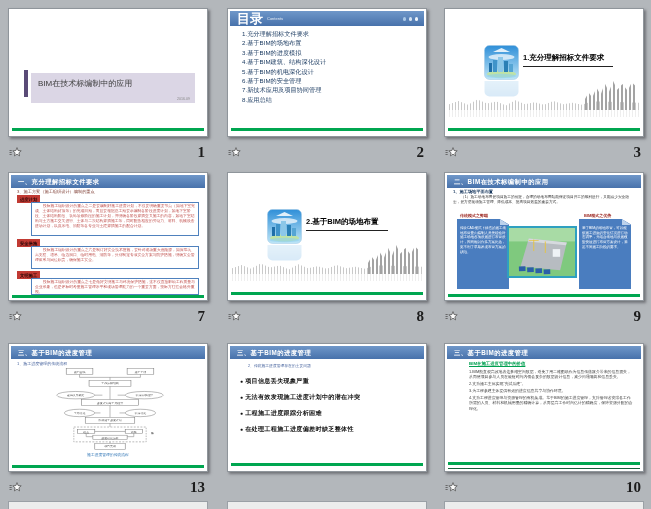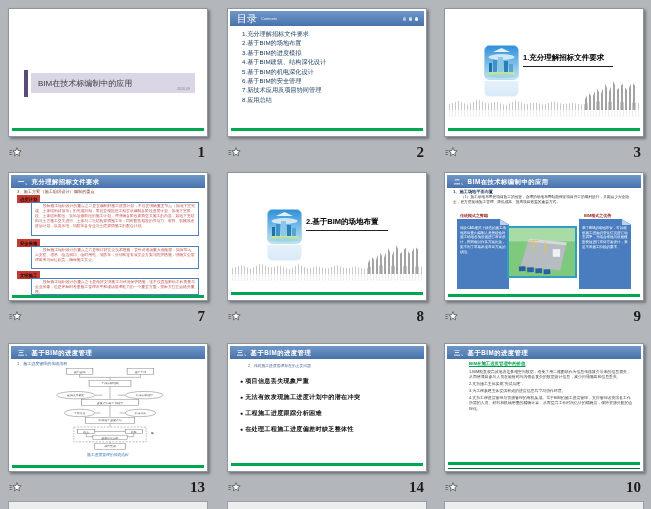--- a/index.html
+++ b/index.html
@@ -12,27 +12,27 @@
          box-shadow:1.5px 1.5px 2.5px rgba(50,50,55,.5);overflow:hidden;box-sizing:content-box;}
   .cell-footer{display:flex;justify-content:space-between;align-items:center;height:20px;margin-top:5px;padding:0 1px;}
   .page-num{font-family:"Liberation Serif",serif;font-weight:bold;font-size:15px;color:#1c1c1c;}
   .star-svg{width:13px;height:13px;display:block;}
   .greenbar{position:absolute;left:3px;right:3px;bottom:5px;height:3px;background:#00A650;}
   
   .chdr{position:absolute;top:2px;left:2px;right:2px;height:13px;background:linear-gradient(180deg,#6f97c9,#4872ab);
         color:#fff;font-weight:bold;font-size:6.3px;line-height:13px;padding-left:7px;letter-spacing:.5px;}
   
   .s1-bar{position:absolute;left:15px;top:61px;width:3.5px;height:27px;background:#5A4B77;}
-  .s1-band{position:absolute;left:22px;top:64px;width:164px;height:20px;background:#DBD6E5;}
+  .s1-band{position:absolute;left:22px;top:64px;width:164px;height:30px;background:#DBD6E5;}
   .s1-title{padding-left:7px;line-height:21px;font-size:8px;color:#3d3d3d;}
   .s1-date{position:absolute;right:5px;bottom:2px;font-size:3.6px;color:#8a8a8a;}
   
   .s2-hdr{position:absolute;top:2px;left:2px;right:2px;height:15px;background:linear-gradient(180deg,#6f97c9,#4872ab);
           color:#fff;display:flex;align-items:center;padding-left:7px;}
-  .s2-hdr-title{font-weight:normal;font-size:10px;}
+  .s2-hdr-title{font-weight:bold;font-size:13px;}
   .s2-hdr-sub{font-size:4px;margin-left:4px;opacity:.85;}
   .s2-dots{position:absolute;right:6px;top:6px;display:flex;gap:2.5px;}
   .s2-dot{width:3.5px;height:3.5px;border-radius:50%;}
   .s2-list{position:absolute;top:22px;left:14px;font-size:6.2px;color:#17375E;}
   .s2-item{margin-bottom:3.2px;line-height:6.2px;white-space:nowrap;}
   
   .sec-icon{position:absolute;left:39px;top:36px;width:35px;height:35px;}
   .sec-icon-reflect{position:absolute;left:39px;top:72px;width:35px;height:16px;opacity:.18;transform:scaleY(-1);overflow:hidden;}
   .sec-title{position:absolute;left:78px;top:44px;font-weight:bold;font-size:7.5px;color:#000;
              border-bottom:1.2px solid #222;padding:0 9px 3px 0;white-space:nowrap;}
@@ -337,27 +337,20 @@
       <div class="chdr">三、基于BIM的进度管理</div>
       <div class="s14-sub">2、传统施工进度管理存在的主要问题</div>
       <div class="s14-list">
         <div class="s14-item">项目信息丢失现象严重</div>
         <div class="s14-item">无法有效发现施工进度计划中的潜在冲突</div>
         <div class="s14-item">工程施工进度跟踪分析困难</div>
         <div class="s14-item">在处理工程施工进度偏差时缺乏整体性</div>
       </div>
       <div class="greenbar"></div>
     </div>
-    <div class="cell-footer">
-      <svg class="star-svg" viewBox="0 0 13 13">
-        <path d="M0.5 4.5h2.2M0.5 6.5h2.2M0.5 8.5h2.2" stroke="#555" stroke-width="0.8"></path>
-        <path d="M8 1.6 L9.1 4.5 L12.2 4.8 L9.9 6.8 L10.6 9.9 L8 8.2 L5.4 9.9 L6.1 6.8 L3.8 4.8 L6.9 4.5 Z" fill="#fbfbfb" stroke="#555" stroke-width="0.8"></path>
-      </svg>
-      <span class="page-num">14</span>
-    </div>
   </div>
 
   <div class="cell col3 row3">
     <div class="slide">
       <div class="chdr">三、基于BIM的进度管理</div>
       <div class="s15-heading">BIM在施工进度管理中的价值</div>
       <div class="s15-body">
         <p class="s15-p">1.BIM能直观高效地表达多维空间数据，避免了用二维图纸作为信息传递媒介带来的信息损失，从而使项目参与人员在最短时间内领会复杂的数据设计信息，减少沟通隔阂和信息丢失。</p>
         <p class="s15-p">2.支持施工主体实现“先试后建”。</p>
         <p class="s15-p">3.为工程参建主体提供有效的进度信息共享与协作环境。</p>

